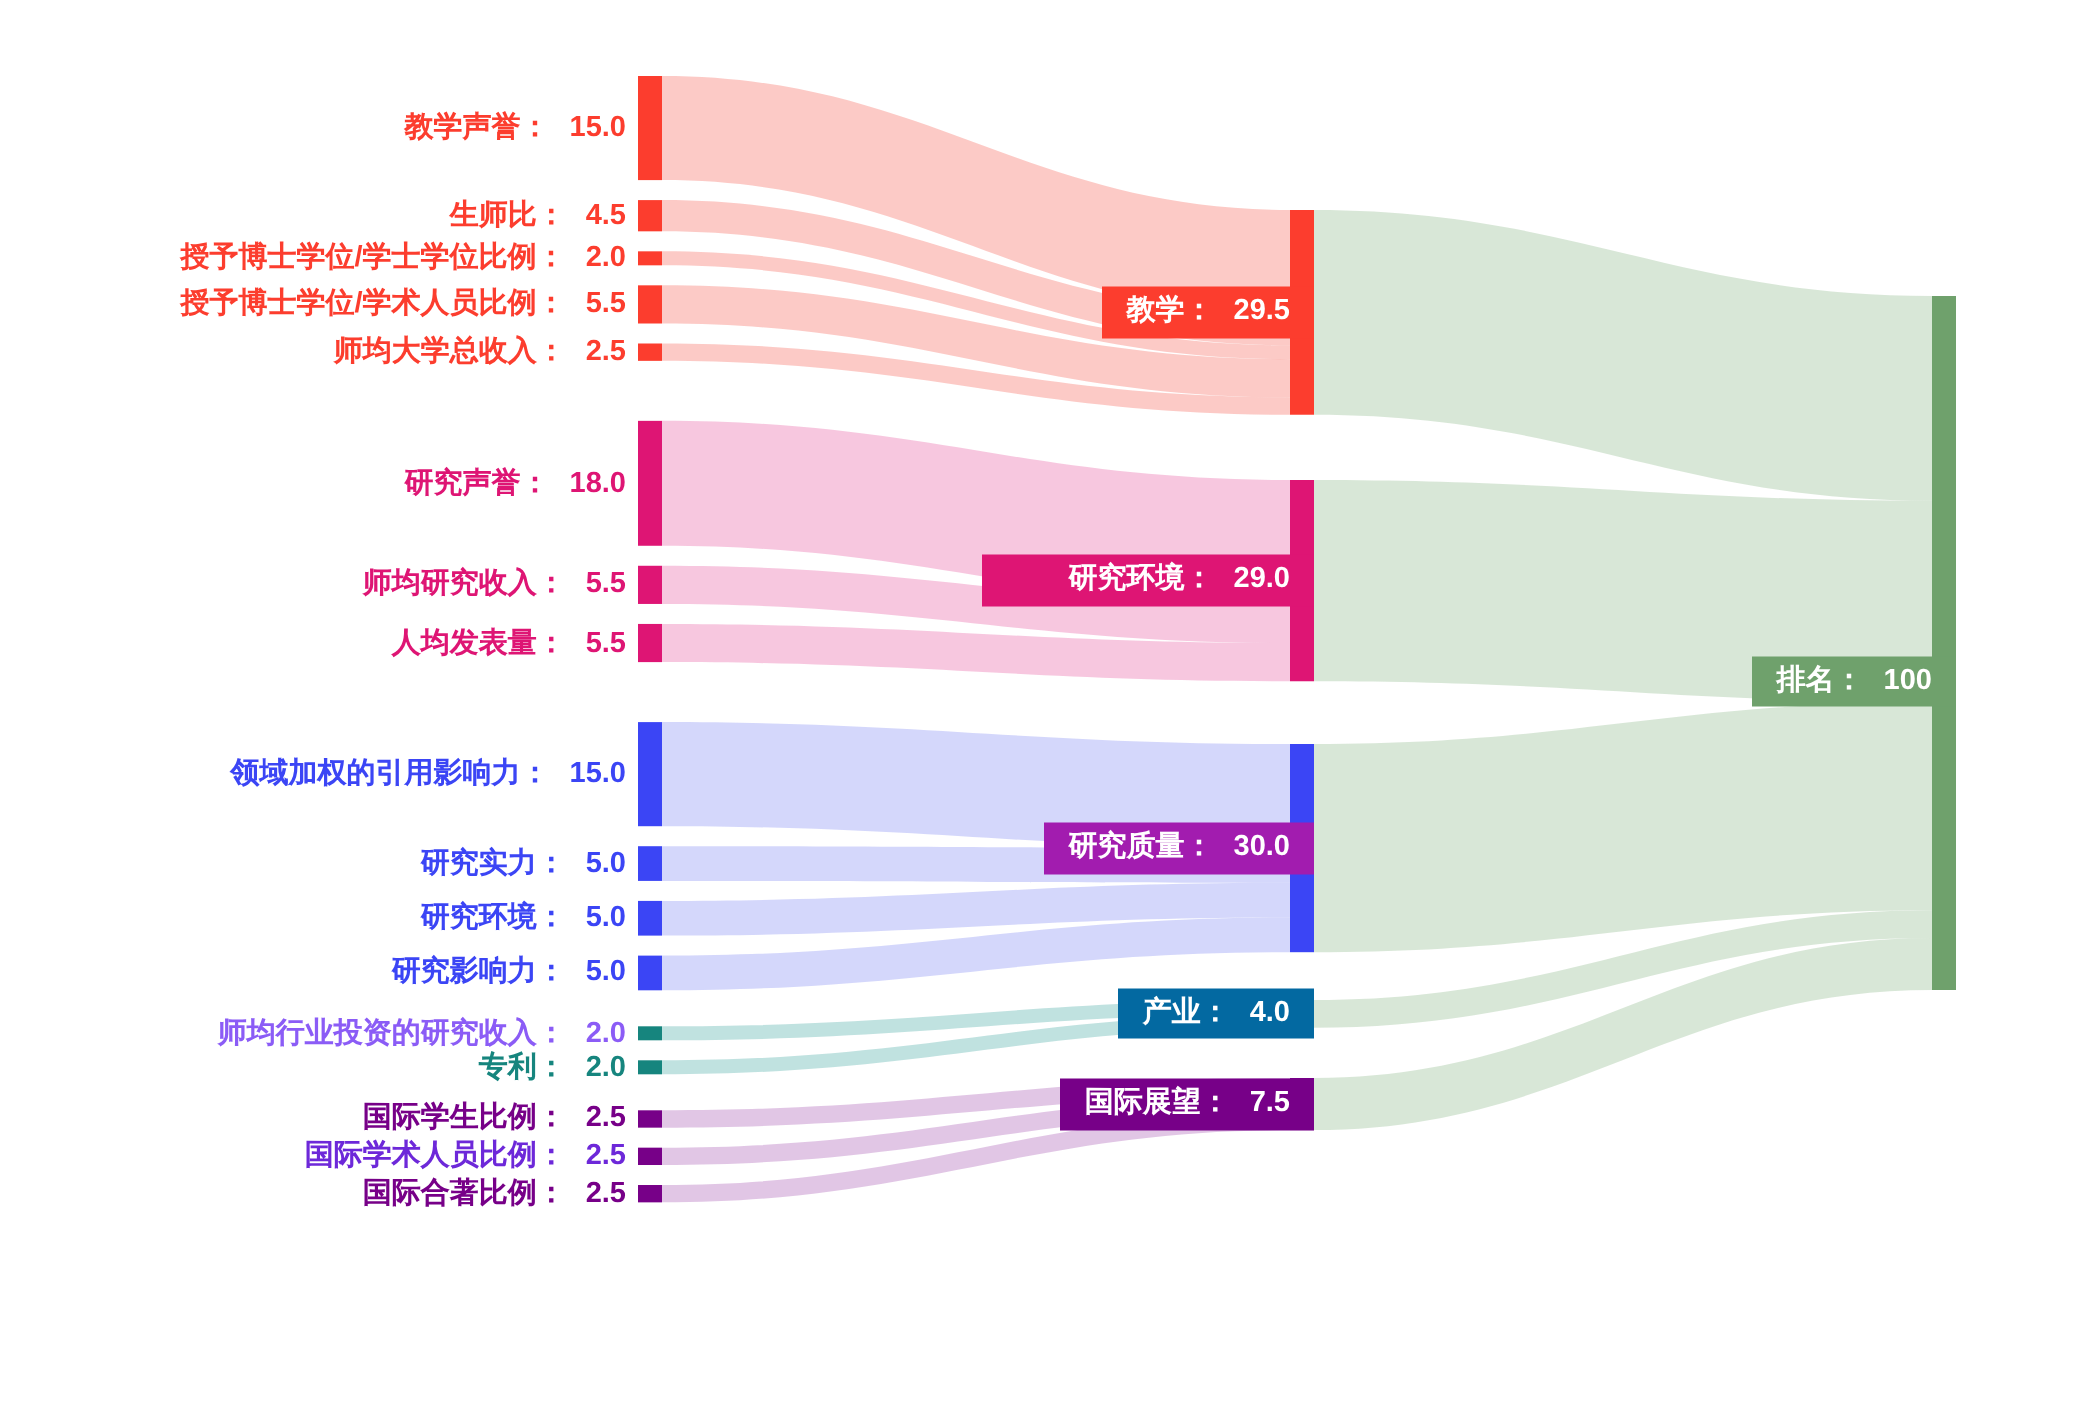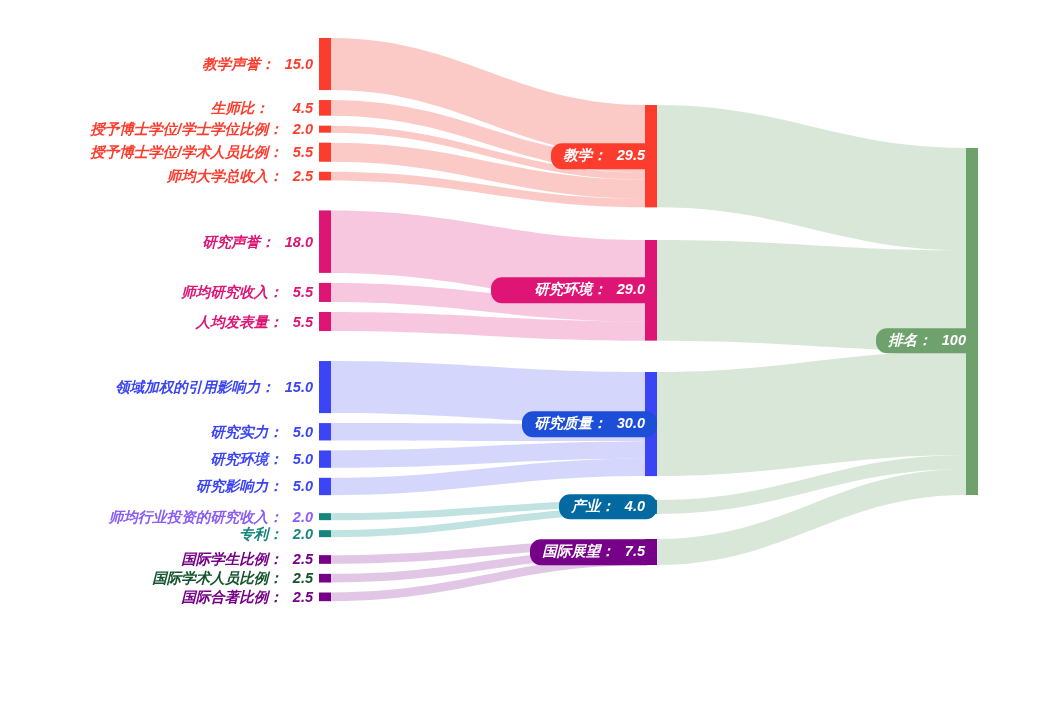--- a/index.html
+++ b/index.html
@@ -1,24 +1,24 @@
 <!DOCTYPE html>
 <html><head>
 <meta charset="utf-8">
 <style>
   html,body{margin:0;padding:0;background:#ffffff;}
   body{width:1040px;height:701px;overflow:hidden;
        font-family:"Liberation Sans","DejaVu Sans",sans-serif;}
-  #sankey-root{position:relative;width:1040px;height:641px;background:#fff;font-style:italic;}
+  #sankey-root{position:relative;width:1040px;height:641px;background:#fff;}
   svg#sankey-svg{position:absolute;left:0;top:0;width:1040px;height:701px;}
   .node-rect{stroke:none;}
   .link-path{fill-opacity:0.45;stroke:none;}
   .lbl{position:absolute;white-space:nowrap;font-weight:bold;font-size:14.5px;line-height:1;}
   .lbl-left{transform:translateY(-50%);text-align:right;}
-  .lbl-box{transform:translateY(-50%);color:#ffffff;padding:5px 12px 6px 12px;border-radius:11px;}
+  .lbl-box{transform:translateY(-50%);color:#ffffff;padding:5px 12px 6px 12px;}
 </style>
 </head>
 <body>
 
 <div id="sankey-root">
   <svg id="sankey-svg" viewBox="0 0 1040 701" preserveAspectRatio="none">
     <g id="links-layer">
         <path d="M331,38C462.88,38 513.12,105 645,105L645,157.05C513.12,157.05 462.88,90.05000000000001 331,90.05000000000001Z" class="link-path" fill="#F98A80" fill-opacity="0.75"></path>
         <path d="M331,100.05000000000001C462.88,100.05000000000001 513.12,157.05 645,157.05L645,172.66500000000002C513.12,172.66500000000002 462.88,115.665 331,115.665Z" class="link-path" fill="#F98A80" fill-opacity="0.75"></path>
         <path d="M331,125.665C462.88,125.665 513.12,172.66500000000002 645,172.66500000000002L645,179.60500000000002C513.12,179.60500000000002 462.88,132.66500000000002 331,132.66500000000002Z" class="link-path" fill="#F98A80" fill-opacity="0.75"></path>
@@ -63,36 +63,36 @@
         <rect x="645" y="105" width="12" height="102.36500000000001" fill="#FC3D2E" class="node-rect"></rect>
         <rect x="645" y="240" width="12" height="100.63000000000001" fill="#DE1574" class="node-rect"></rect>
         <rect x="645" y="372" width="12" height="104.10000000000001" fill="#3B45F5" class="node-rect"></rect>
         <rect x="645" y="500" width="12" height="13.88" fill="#16857E" class="node-rect"></rect>
         <rect x="645" y="539" width="12" height="26.025000000000002" fill="#770088" class="node-rect"></rect>
         <rect x="966" y="148" width="12" height="347" fill="#6FA16C" class="node-rect"></rect>
       </g>
   </svg>
   <div id="labels-layer">
       <div class="lbl lbl-left" style="color: rgb(252, 61, 46); right: 727px; top: 64.025px;"><span>教学声誉：</span><span style="margin-left: 6px;">  15.0</span></div>
-      <div class="lbl lbl-left" style="color: rgb(252, 61, 46); right: 727px; top: 107.858px;"><span>生师比：</span><span style="margin-left: 20px;">  4.5</span></div>
+      <div class="lbl lbl-left" style="color: rgb(252, 61, 46); right: 727px; top: 107.858px;"><span>生师比：</span><span style="margin-left: 6px;">  4.5</span></div>
       <div class="lbl lbl-left" style="color: rgb(252, 61, 46); right: 727px; top: 129.165px;"><span>授予博士学位/学士学位比例：</span><span style="margin-left: 6px;">  2.0</span></div>
       <div class="lbl lbl-left" style="color: rgb(252, 61, 46); right: 727px; top: 152.208px;"><span>授予博士学位/学术人员比例：</span><span style="margin-left: 6px;">  5.5</span></div>
       <div class="lbl lbl-left" style="color: rgb(252, 61, 46); right: 727px; top: 176.088px;"><span>师均大学总收入：</span><span style="margin-left: 6px;">  2.5</span></div>
       <div class="lbl lbl-left" style="color: rgb(222, 21, 116); right: 727px; top: 241.655px;"><span>研究声誉：</span><span style="margin-left: 6px;">  18.0</span></div>
       <div class="lbl lbl-left" style="color: rgb(222, 21, 116); right: 727px; top: 292.428px;"><span>师均研究收入：</span><span style="margin-left: 6px;">  5.5</span></div>
       <div class="lbl lbl-left" style="color: rgb(222, 21, 116); right: 727px; top: 321.512px;"><span>人均发表量：</span><span style="margin-left: 6px;">  5.5</span></div>
       <div class="lbl lbl-left" style="color: rgb(59, 69, 245); right: 727px; top: 387.08px;"><span>领域加权的引用影响力：</span><span style="margin-left: 6px;">  15.0</span></div>
       <div class="lbl lbl-left" style="color: rgb(59, 69, 245); right: 727px; top: 431.78px;"><span>研究实力：</span><span style="margin-left: 6px;">  5.0</span></div>
       <div class="lbl lbl-left" style="color: rgb(59, 69, 245); right: 727px; top: 459.13px;"><span>研究环境：</span><span style="margin-left: 6px;">  5.0</span></div>
       <div class="lbl lbl-left" style="color: rgb(59, 69, 245); right: 727px; top: 486.48px;"><span>研究影响力：</span><span style="margin-left: 6px;">  5.0</span></div>
       <div class="lbl lbl-left" style="color: #8b5cf6; right: 727px; top: 516.655px;"><span>师均行业投资的研究收入：</span><span style="margin-left: 6px;">  2.0</span></div>
       <div class="lbl lbl-left" style="color: rgb(22, 133, 126); right: 727px; top: 533.655px;"><span>专利：</span><span style="margin-left: 6px;">  2.0</span></div>
       <div class="lbl lbl-left" style="color: rgb(119, 0, 136); right: 727px; top: 559.492px;"><span>国际学生比例：</span><span style="margin-left: 6px;">  2.5</span></div>
-      <div class="lbl lbl-left" style="color: #14532d; right: 727px; top: 578.168px;"><span>国际学术人员比例：</span><span style="margin-left: 6px;">  2.5</span></div>
+      <div class="lbl lbl-left" style="color: #6d28d9; right: 727px; top: 578.168px;"><span>国际学术人员比例：</span><span style="margin-left: 6px;">  2.5</span></div>
       <div class="lbl lbl-left" style="color: rgb(119, 0, 136); right: 727px; top: 596.842px;"><span>国际合著比例：</span><span style="margin-left: 6px;">  2.5</span></div>
       <div class="lbl lbl-box" style="background: rgb(252, 61, 46); top: 156.183px; right: 383px;"><span>教学：</span><span style="margin-left: 6px;">  29.5</span></div>
       <div class="lbl lbl-box" style="background: rgb(222, 21, 116); top: 290.315px; right: 383px; padding-left: 43px;"><span>研究环境：</span><span style="margin-left: 6px;">  29.0</span></div>
-      <div class="lbl lbl-box" style="background: #1d4ed8; top: 424.05px; right: 383px;"><span>研究质量：</span><span style="margin-left: 6px;">  30.0</span></div>
+      <div class="lbl lbl-box" style="background: #a21caf; top: 424.05px; right: 383px;"><span>研究质量：</span><span style="margin-left: 6px;">  30.0</span></div>
       <div class="lbl lbl-box" style="background: #0369a1; top: 506.94px; right: 383px;"><span>产业：</span><span style="margin-left: 6px;">  4.0</span></div>
       <div class="lbl lbl-box" style="background: rgb(119, 0, 136); top: 552.013px; right: 383px;"><span>国际展望：</span><span style="margin-left: 6px; text-align: center;">  7.5</span></div>
       <div class="lbl lbl-box" style="background: rgb(111, 161, 108); top: 321.5px; right: 62px; margin-top: 19px;"><span>排名：</span><span style="margin-left: 6px;">  100</span></div>
     </div>
 </div>
 
 </body></html>

